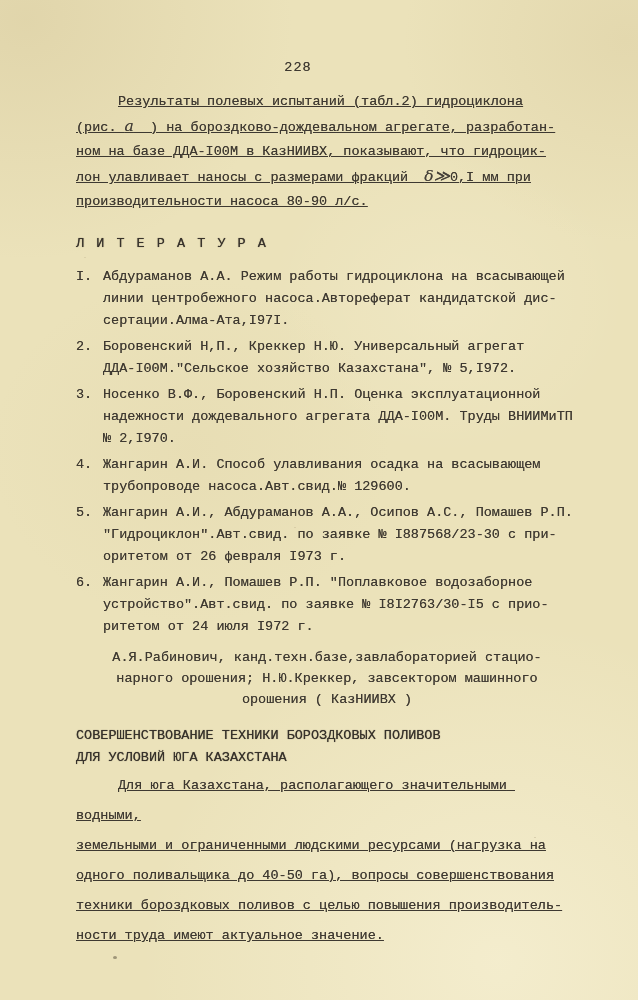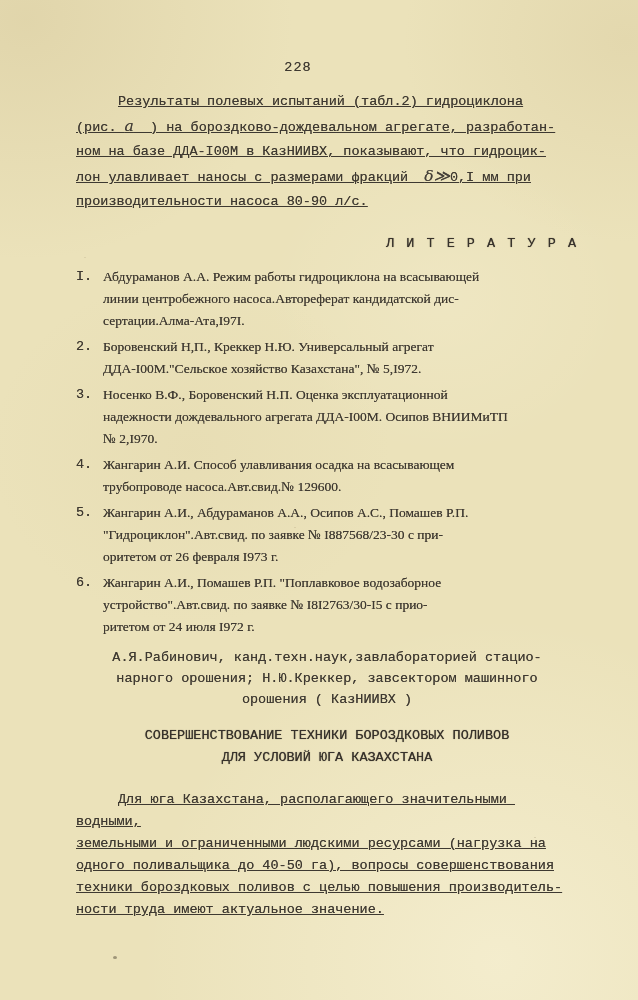--- a/index.html
+++ b/index.html
@@ -60,21 +60,21 @@
     font-family: "DejaVu Serif", serif;
     font-style: italic;
     font-size: 15.5px;
     color: #46413a;
   }
   .lit-heading {
     margin: 18px 0 10px 0;
     font-size: 13.5px;
     font-weight: normal;
     line-height: 24px;
-    text-align: right;
+    text-align: left;
     letter-spacing: 2px;
     color: #38332c;
     text-shadow: 0 0 0.8px rgba(56, 50, 40, 0.9);
   }
   .ref-list {
     list-style: none;
     margin: 0;
     padding: 0;
   }
   .ref-item {
@@ -82,39 +82,38 @@
     margin: 0 0 4px 0;
     line-height: 22px;
   }
   .ref-num {
     flex: none;
     width: 27px;
   }
   .ref-text {
     flex: 1;
     white-space: pre-wrap;
-    font-family: Liberation Serif, serif;
   }
   .authors {
     margin-top: 9px;
     line-height: 21px;
     text-align: center;
     white-space: pre-wrap;
   }
   .article-title {
     margin-top: 15px;
     line-height: 22px;
-    text-align: center;
+    text-align: left;
     white-space: pre-wrap;
     color: #37322b;
     text-shadow: 0 0 0.8px rgba(55, 49, 39, 0.9);
   }
   .para.second {
-    margin-top: 20px;
-    line-height: 22px;
+    margin-top: 2px;
+    line-height: 30px;
   }
 </style>
 </head>
 <body>
 
 <div class="page">
 
   <div class="texture-speck"></div>
 
   <div class="page-number">228</div>
@@ -135,21 +134,21 @@
 сертации.Алма-Ата,I97I.</span>
     </li>
     <li class="ref-item">
       <span class="ref-num">2.</span>
       <span class="ref-text">Боровенский Н,П., Креккер Н.Ю. Универсальный агрегат
 ДДА-I00М."Сельское хозяйство Казахстана", № 5,I972.</span>
     </li>
     <li class="ref-item">
       <span class="ref-num">3.</span>
       <span class="ref-text">Носенко В.Ф., Боровенский Н.П. Оценка эксплуатационной
-надежности дождевального агрегата ДДА-I00М. Осипов ВНИИМиТП
+надежности дождевального агрегата ДДА-I00М. Труды ВНИИМиТП
 № 2,I970.</span>
     </li>
     <li class="ref-item">
       <span class="ref-num">4.</span>
       <span class="ref-text">Жангарин А.И. Способ улавливания осадка на всасывающем
 трубопроводе насоса.Авт.свид.№ 129600.</span>
     </li>
     <li class="ref-item">
       <span class="ref-num">5.</span>
       <span class="ref-text">Жангарин А.И., Абдураманов А.А., Осипов А.С., Помашев Р.П.
@@ -157,21 +156,21 @@
 оритетом от 26 февраля I973 г.</span>
     </li>
     <li class="ref-item">
       <span class="ref-num">6.</span>
       <span class="ref-text">Жангарин А.И., Помашев Р.П. "Поплавковое водозаборное
 устройство".Авт.свид. по заявке № I8I2763/30-I5 с прио-
 ритетом от 24 июля I972 г.</span>
     </li>
   </ol>
 
-  <div class="authors">А.Я.Рабинович, канд.техн.наук,завлабораторией стацио-
+  <div class="authors">А.Я.Рабинович, канд.техн.базе,завлабораторией стацио-
 нарного орошения; Н.Ю.Креккер, завсектором машинного
 орошения ( КазНИИВХ )</div>
 
   <div class="article-title">СОВЕРШЕНСТВОВАНИЕ ТЕХНИКИ БОРОЗДКОВЫХ ПОЛИВОВ
 ДЛЯ УСЛОВИЙ ЮГА КАЗАХСТАНА</div>
 
   <p class="para indented second">Для юга Казахстана, располагающего значительными водными,
 земельными и ограниченными людскими ресурсами (нагрузка на
 одного поливальщика до 40-50 га), вопросы совершенствования
 техники бороздковых поливов с целью повышения производитель-

